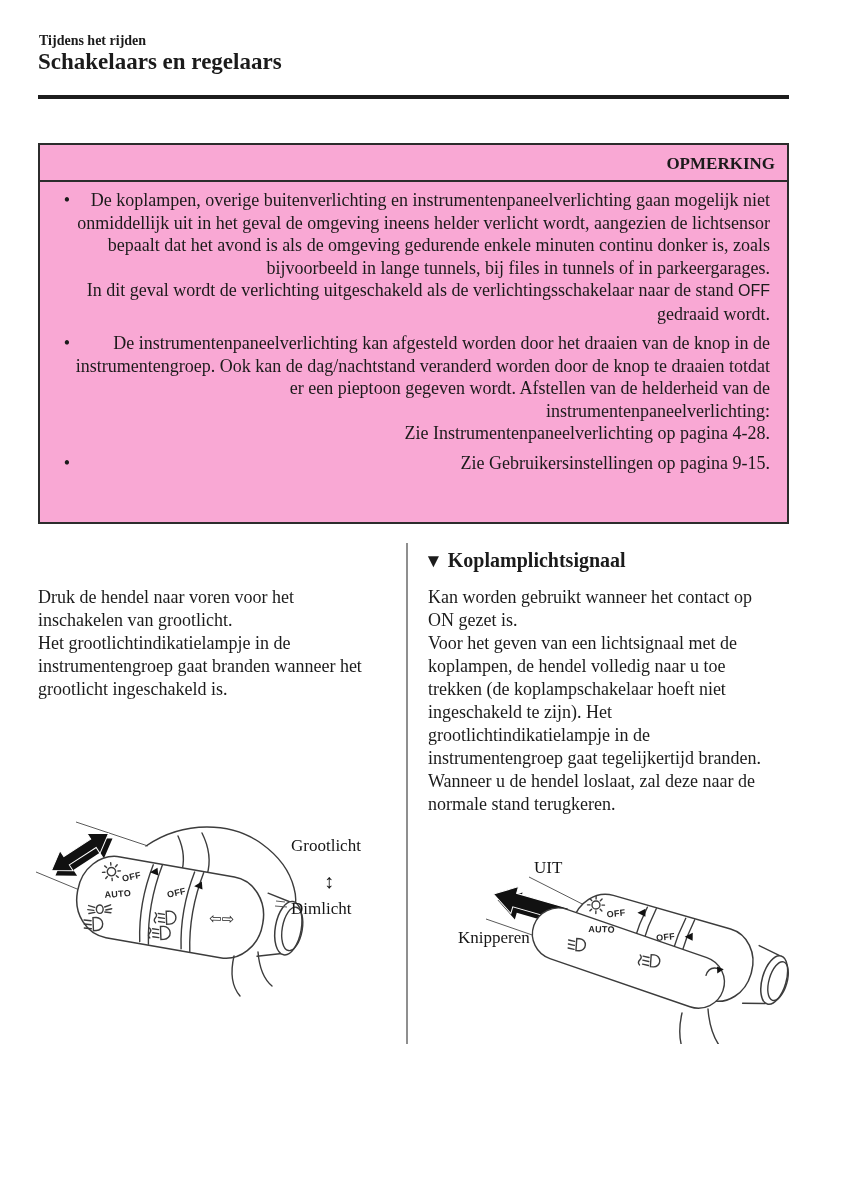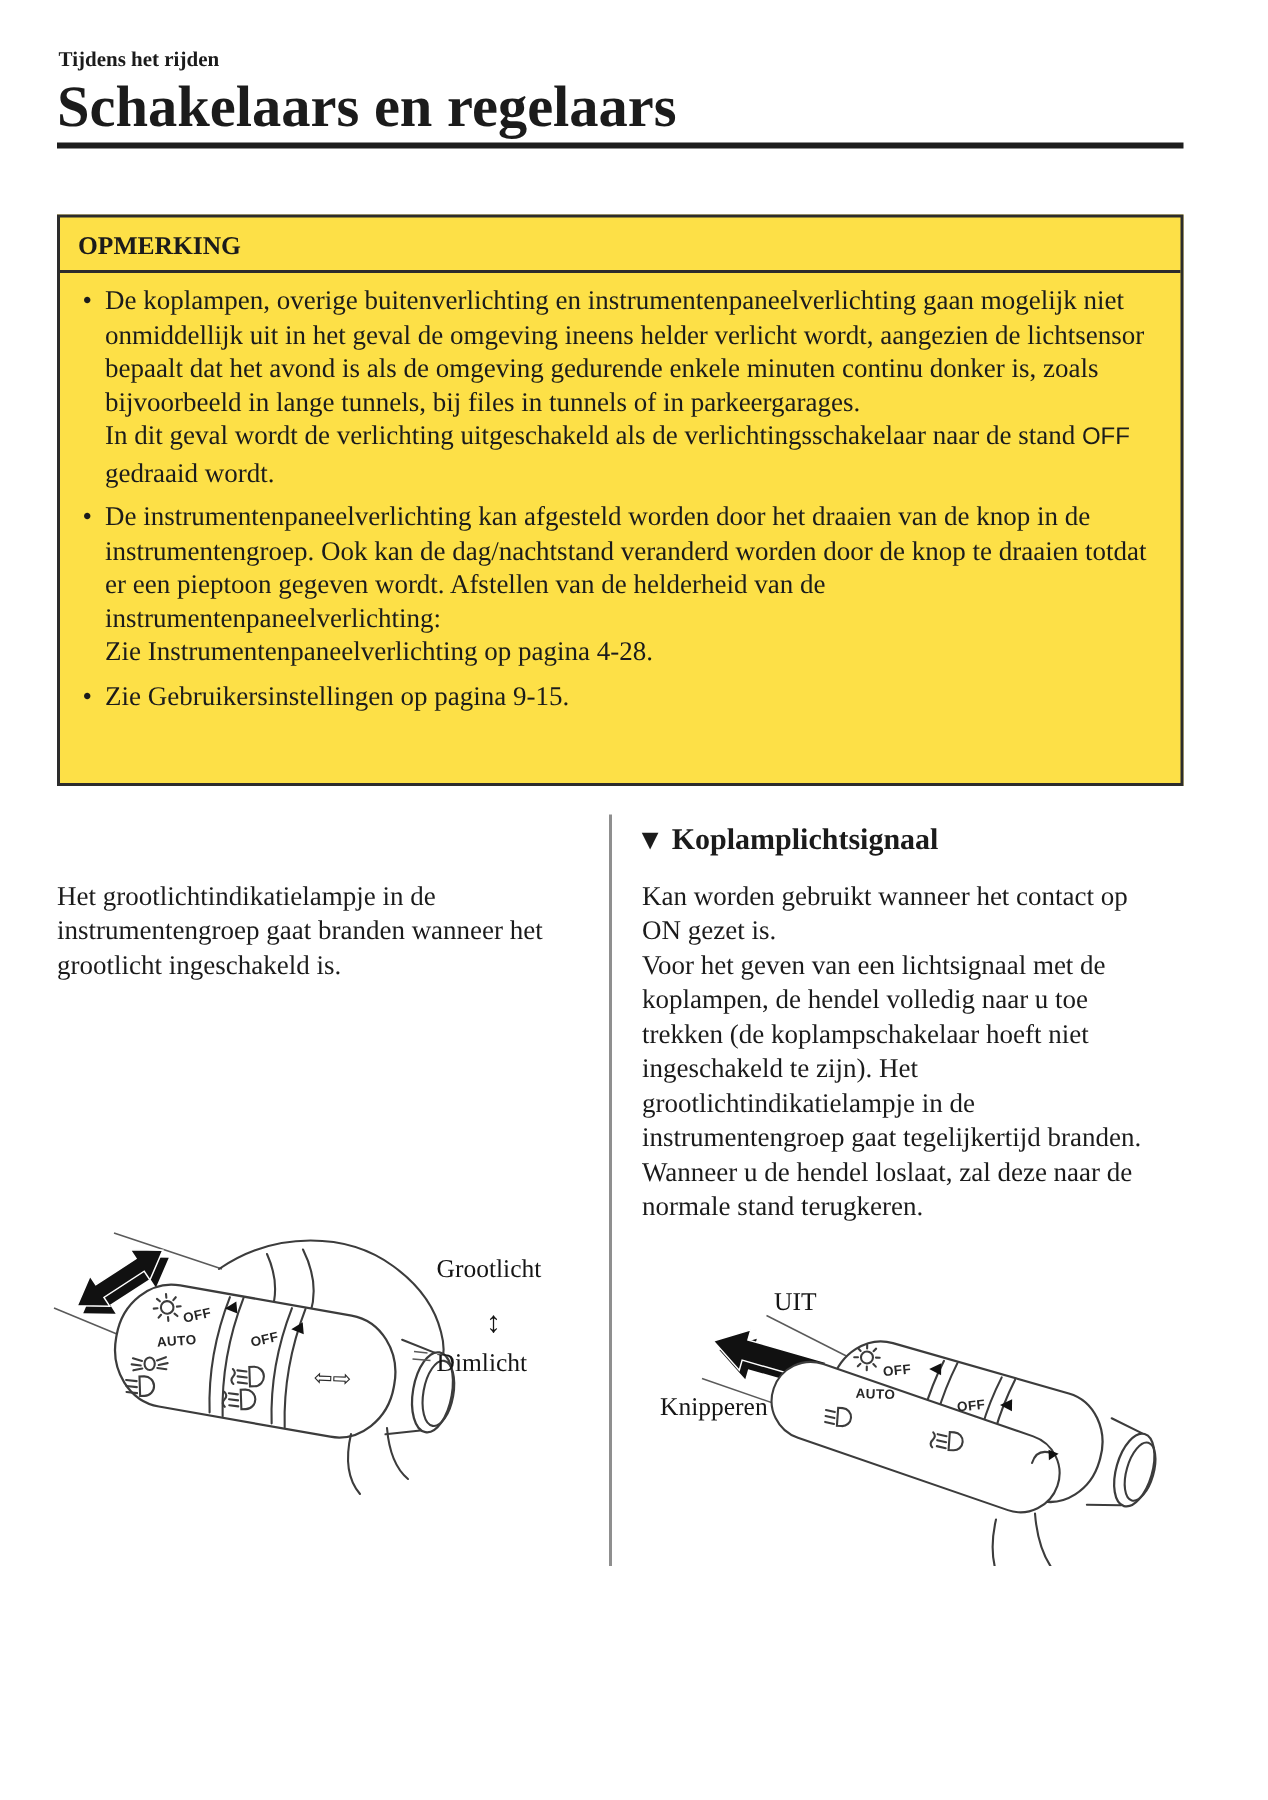--- a/index.html
+++ b/index.html
@@ -5,25 +5,25 @@
   * { box-sizing: border-box; }
   html, body { margin: 0; padding: 0; background: #ffffff; }
   .page {
     position: relative; width: 845px; height: 1044px; background: #ffffff;
     font-family: "Liberation Serif", "DejaVu Serif", serif; color: #1b1b1b;
     overflow: hidden;
   }
 
   
   .eyebrow { position: absolute; left: 39px; top: 33px; font-size: 14px; font-weight: 700; }
-  .page-title { position: absolute; left: 38px; top: 49px; font-size: 39px; font-weight: 700; font-family: Liberation Serif, serif; }
+  .page-title { position: absolute; left: 38px; top: 49px; font-size: 23px; font-weight: 700; font-family: Liberation Serif, serif; }
   .title-rule { position: absolute; left: 38px; top: 95px; width: 751px; height: 4px; background: #1d1d1d; }
 
   
-  .note-box { position: absolute; left: 38px; top: 143px; width: 751px; height: 381px; border: 2px solid #2c2c2c; background: #fde047; }
+  .note-box { position: absolute; left: 38px; top: 143px; width: 751px; height: 381px; border: 2px solid #2c2c2c; background: #f9a8d4; text-align: right; }
   .note-title { height: 37px; line-height: 37px; padding: 0 12px; font-weight: 700; font-size: 17px; border-bottom: 2px solid #2c2c2c; }
   .note-body { padding: 7px 10px 0 15px; font-size: 18px; line-height: 22.5px; }
   .note-bullet { display: flex; margin-bottom: 7px; }
   .bullet-dot { flex: 0 0 15px; width: 15px; font-size: 18px; }
   .bullet-text { width: 700px; }
   .bullet-text p { margin: 0; }
   .sans { font-family: "Liberation Sans", "DejaVu Sans", sans-serif; font-size: 16px; }
 
   
   .col-divider { position: absolute; left: 406px; top: 543px; width: 2px; height: 590px; background: #8f8f8f; }
@@ -32,21 +32,21 @@
   .heading-right { left: 424px; top: 549px; }
   .tri { font-size: 19px; margin-right: 5px; }
   .col-text { position: absolute; font-size: 18px; line-height: 23px; }
   .col-text p { margin: 0; }
   .text-left { left: 38px; top: 586px; width: 340px; }
   .text-right { left: 428px; top: 586px; width: 340px; }
 
   
   .figure { position: absolute; }
   #fig-left { left: 28px; top: 810px; width: 392px; height: 225px; }
-  #fig-right { left: 412px; top: 843px; width: 396px; height: 235px; }
+  #fig-right { left: 430px; top: 843px; width: 396px; height: 235px; }
   svg { display: block; }
   .ln { fill: none; stroke: #3c3c3c; stroke-width: 1.4; stroke-linecap: round; }
   .thin { fill: none; stroke: #5a5a5a; stroke-width: 1; }
   .blk { fill: #111; }
   .fig-label { font-family: "Liberation Serif", "DejaVu Serif", serif; font-size: 17px; fill: #151515; }
   .updown { font-size: 20px; font-weight: 700; }
   .stalk-txt { font-family: "Liberation Sans", "DejaVu Sans", sans-serif; font-weight: 700; font-size: 9px; fill: #262626; letter-spacing: 0.3px; }
   .turn-glyph { font-family: "DejaVu Sans", sans-serif; font-size: 15px; fill: #2a2a2a; }
 
   
@@ -87,20 +87,21 @@
           <p>Zie Gebruikersinstellingen op pagina 9-15.</p>
         </div>
       </div>
 
     </div>
   </div>
 
   <div class="col-divider"></div>
 
   <div class="col-text text-left">
+    <p>Druk de hendel naar voren voor het inschakelen van grootlicht.</p>
     <p>Het grootlichtindikatielampje in de instrumentengroep gaat branden wanneer het grootlicht ingeschakeld is.</p>
   </div>
 
   <div class="section-heading heading-right">
     <span class="tri">▼</span><span>Koplamplichtsignaal</span>
   </div>
   <div class="col-text text-right">
     <p>Kan worden gebruikt wanneer het contact op ON gezet is.</p>
     <p>Voor het geven van een lichtsignaal met de koplampen, de hendel volledig naar u toe trekken (de koplampschakelaar hoeft niet ingeschakeld te zijn). Het grootlichtindikatielampje in de instrumentengroep gaat tegelijkertijd branden. Wanneer u de hendel loslaat, zal deze naar de normale stand terugkeren.</p>
   </div>

